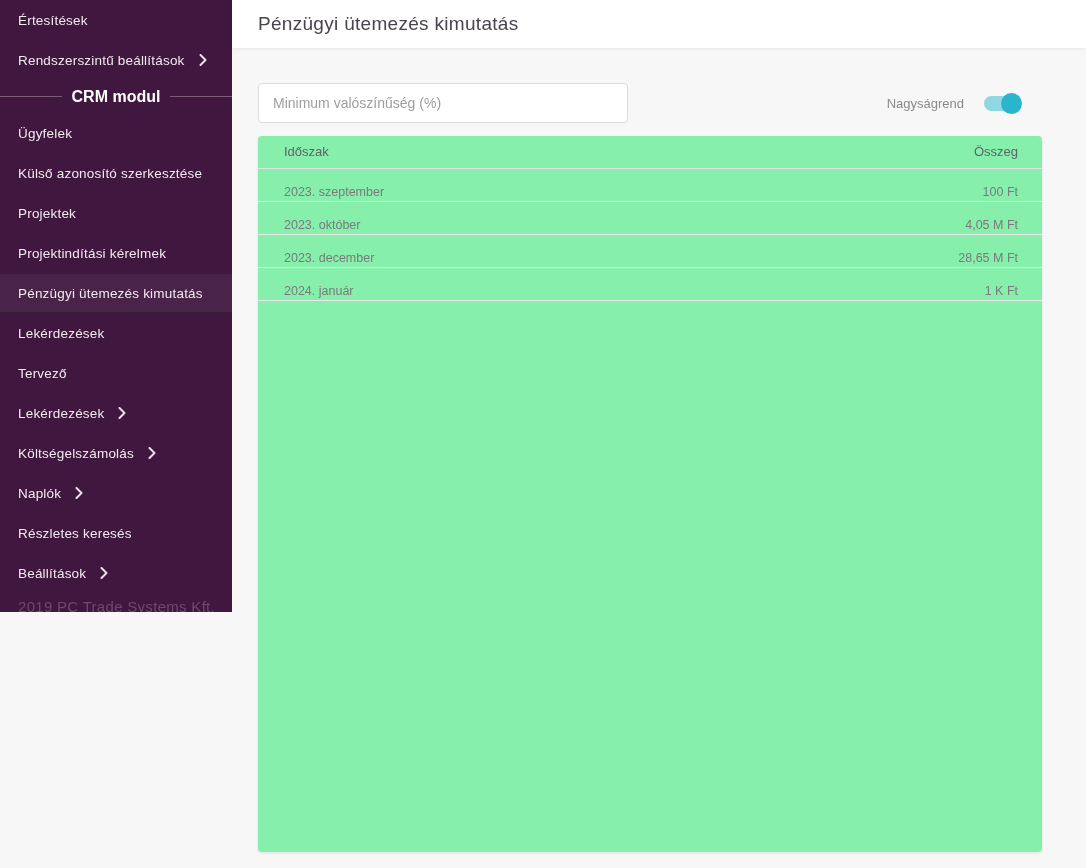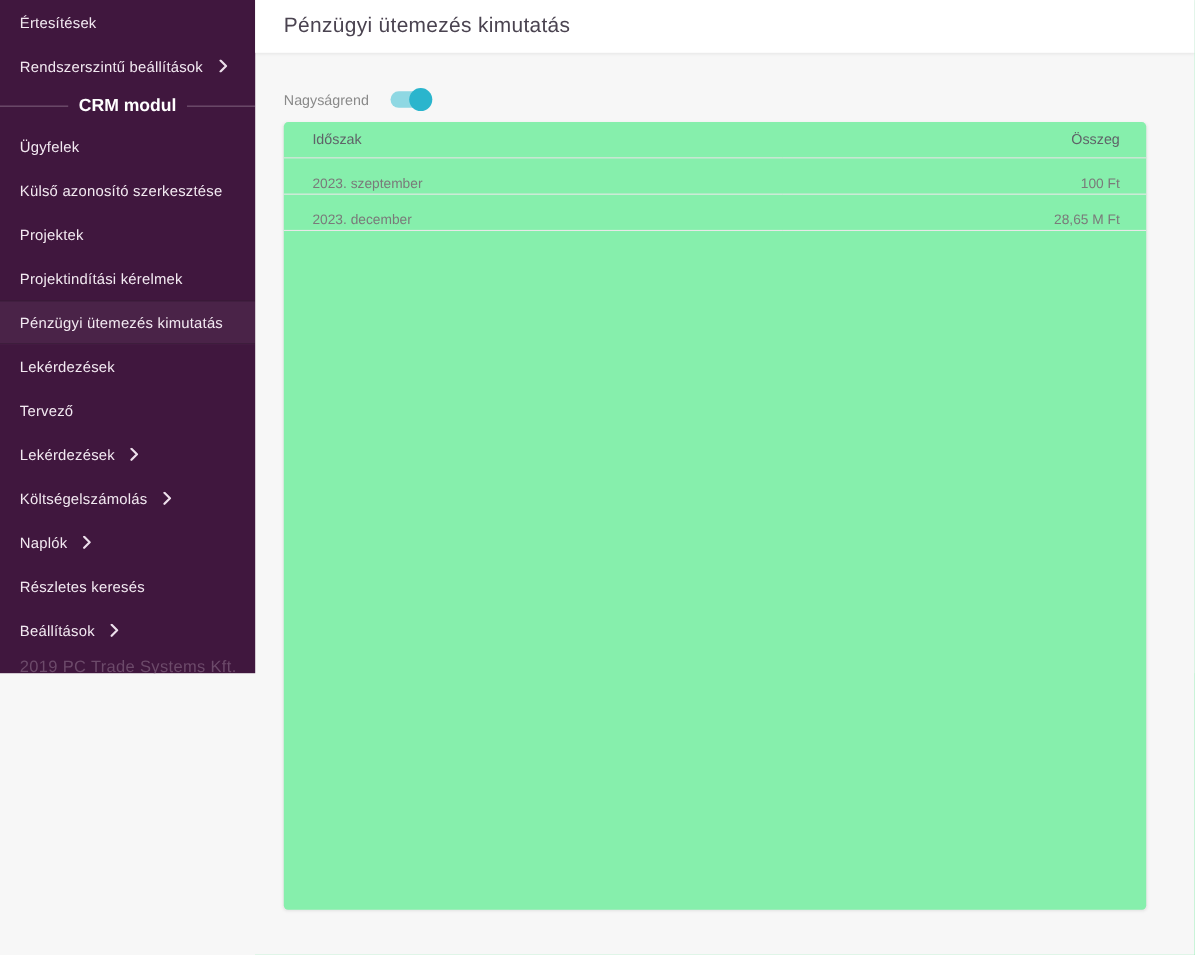--- a/index.html
+++ b/index.html
@@ -172,20 +172,21 @@
     <div class="sidebar-footer">2019 PC Trade Systems Kft.</div>
   </aside>
 
   <main class="main">
     <header class="topbar">
       <h1 class="page-title">Pénzügyi ütemezés kimutatás</h1>
     </header>
 
     <div class="content">
       <div class="filter-row">
+        <input class="prob-input" type="text" placeholder="Minimum valószínűség (%)" style="">
         <div class="toggle-group">
           <span class="toggle-label">Nagyságrend</span>
           <div class="toggle">
             <div class="knob"></div>
           </div>
         </div>
       </div>
 
       <div class="card">
         <table class="report-table">
@@ -194,21 +195,29 @@
               <th>Időszak</th>
               <th class="amount">Összeg</th>
             </tr>
           </thead>
           <tbody>
             <tr>
               <td>2023. szeptember</td>
               <td class="amount">100 Ft</td>
             </tr>
             <tr>
+              <td>2023. október</td>
+              <td class="amount">4,05 M Ft</td>
+            </tr>
+            <tr>
               <td>2023. december</td>
               <td class="amount">28,65 M Ft</td>
+            </tr>
+            <tr>
+              <td>2024. január</td>
+              <td class="amount">1 K Ft</td>
             </tr>
           </tbody>
         </table>
       </div>
     </div>
   </main>
 </div>
 
 </body></html>

